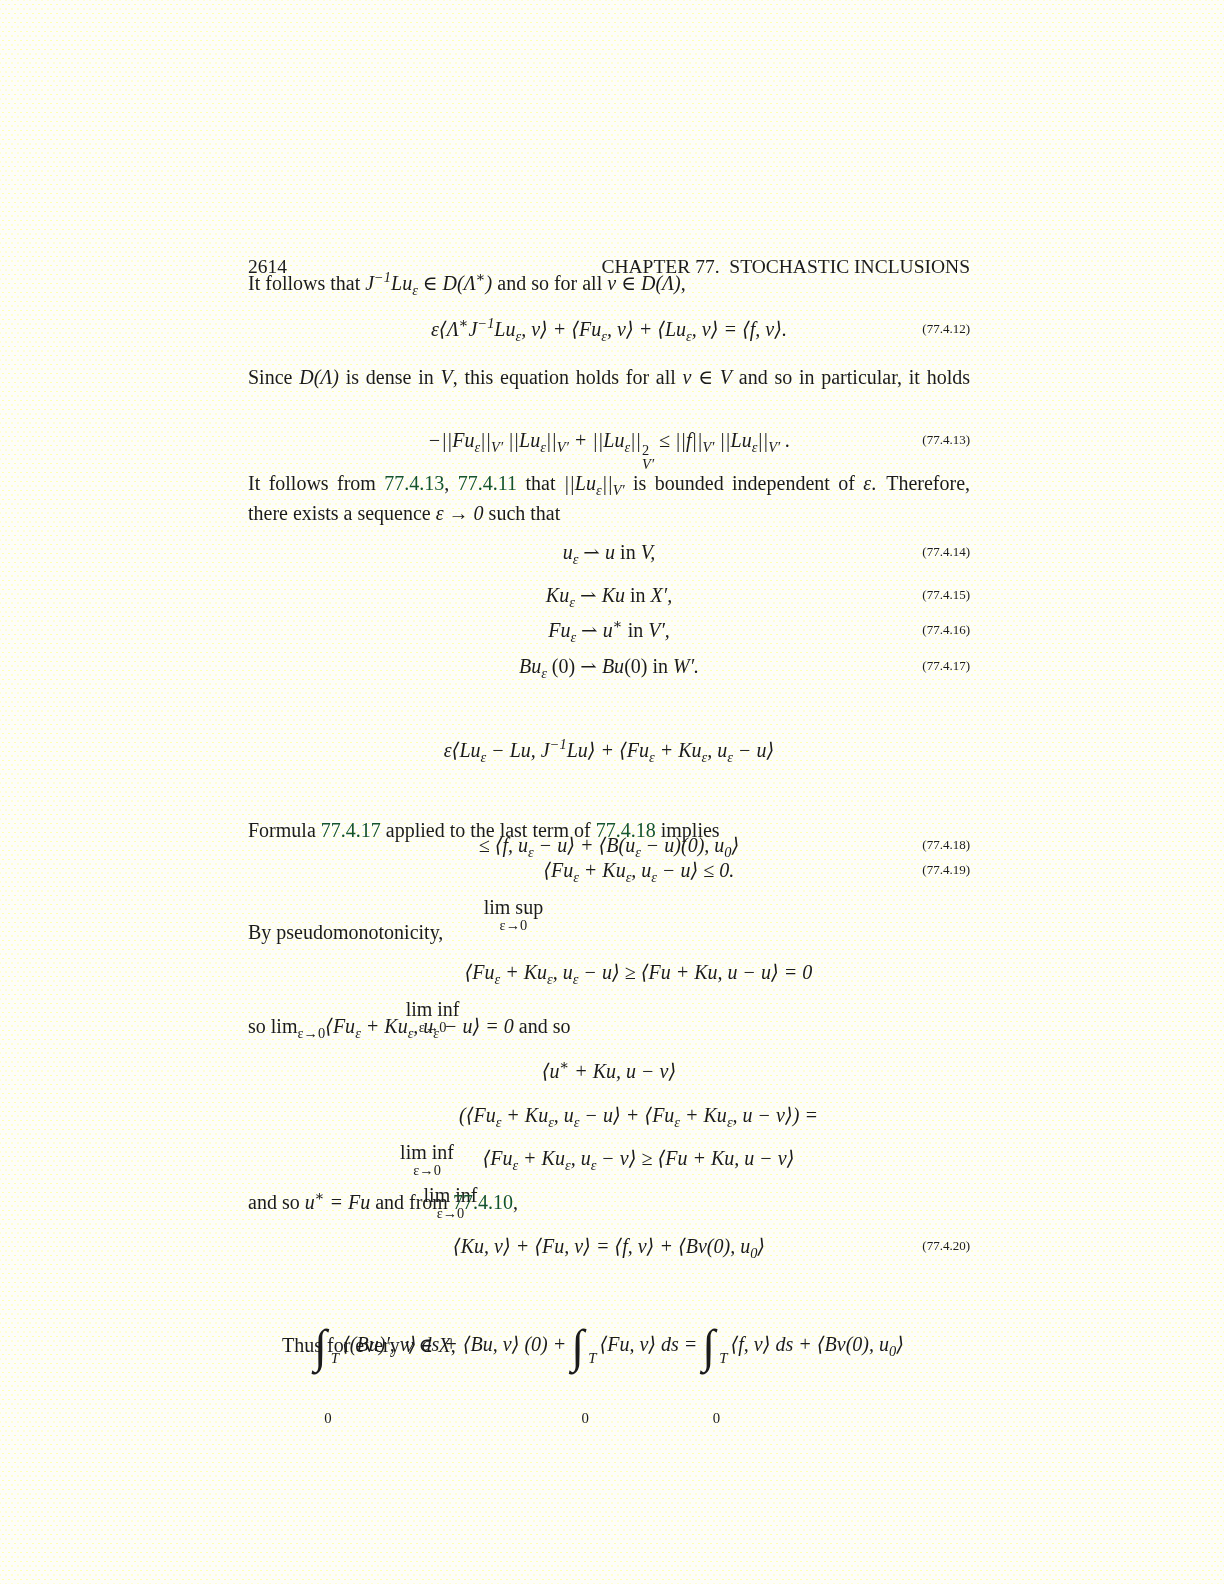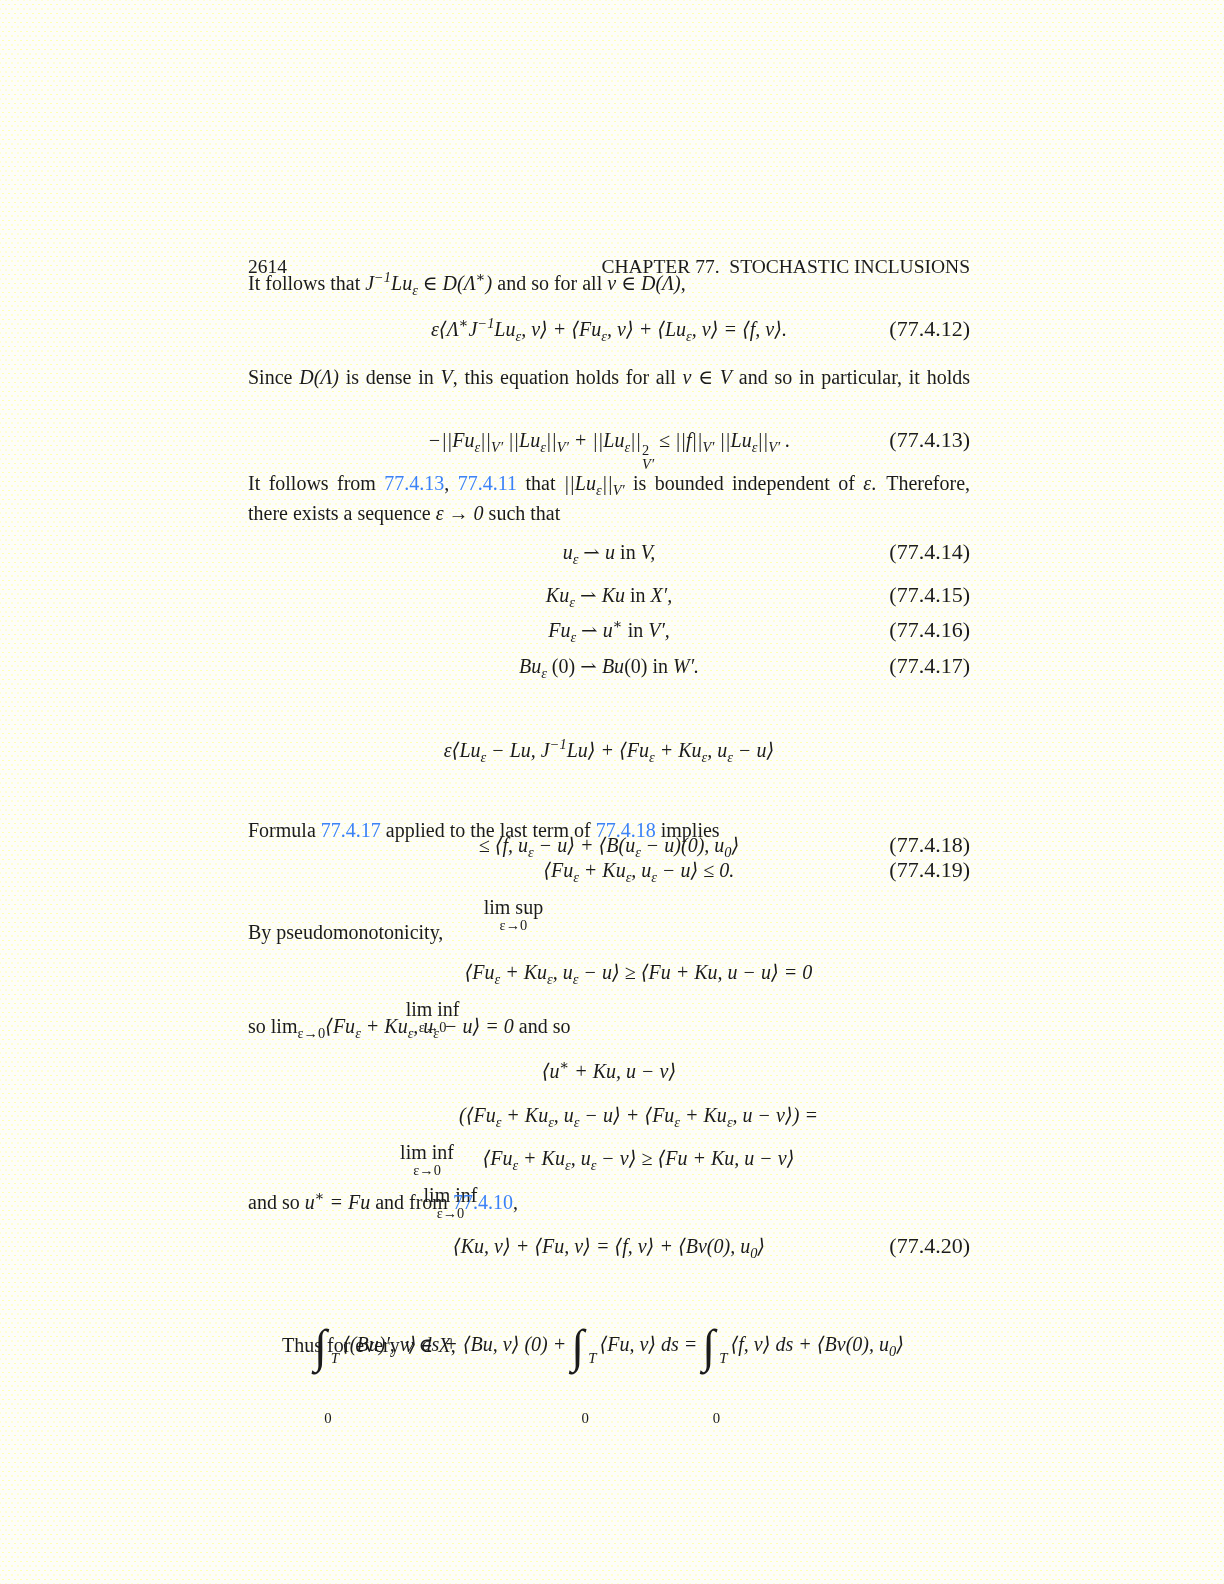--- a/index.html
+++ b/index.html
@@ -15,24 +15,24 @@
     background-position:0 0, 3px 4.5px;
   }
   .content{position:absolute;left:248px;top:0;width:722px;height:1584px;}
   .hdr{position:absolute;top:219px;left:0;width:722px;display:flex;
        justify-content:space-between;font-size:19.5px;line-height:26px;margin-top:35px;}
   .para{position:absolute;left:0;width:722px;font-size:20px;line-height:30px;}
   .para .jl{text-align:justify;text-align-last:justify;}
   .para .indent{text-indent:34px;}
   .eq{position:absolute;left:0;width:722px;text-align:center;
       font-size:20px;font-style:italic;line-height:34px;}
-  .eq-label{position:absolute;right:0;top:0;font-style:normal;font-size:22px;line-height:34px;}
+  .eq-label{position:absolute;right:0;top:0;font-style:normal;font-size:13px;line-height:34px;}
   .mi{font-style:italic;}
   .rm{font-style:normal;}
-  .lnk{color:#3b82f6;cursor:pointer;}
+  .lnk{color:#14532d;cursor:pointer;}
   sub,sup{font-size:0.72em;line-height:0;}
   .stack{display:inline-flex;flex-direction:column;align-items:center;
          vertical-align:top;line-height:1.02;margin-top:44px;}
   .stk-t{font-style:normal;white-space:pre;}
   .stk-b{font-style:normal;font-size:0.72em;margin-top:1px;}
   .supsub{display:inline-flex;flex-direction:column;align-items:flex-start;
           vertical-align:-0.55em;line-height:0.95;font-size:0.72em;margin-left:1px;}
   .ss-t{font-style:normal;}
   .ss-b{font-style:italic;}
   .intg{display:inline-flex;align-items:center;vertical-align:middle;margin:0 2px 0 0;}

